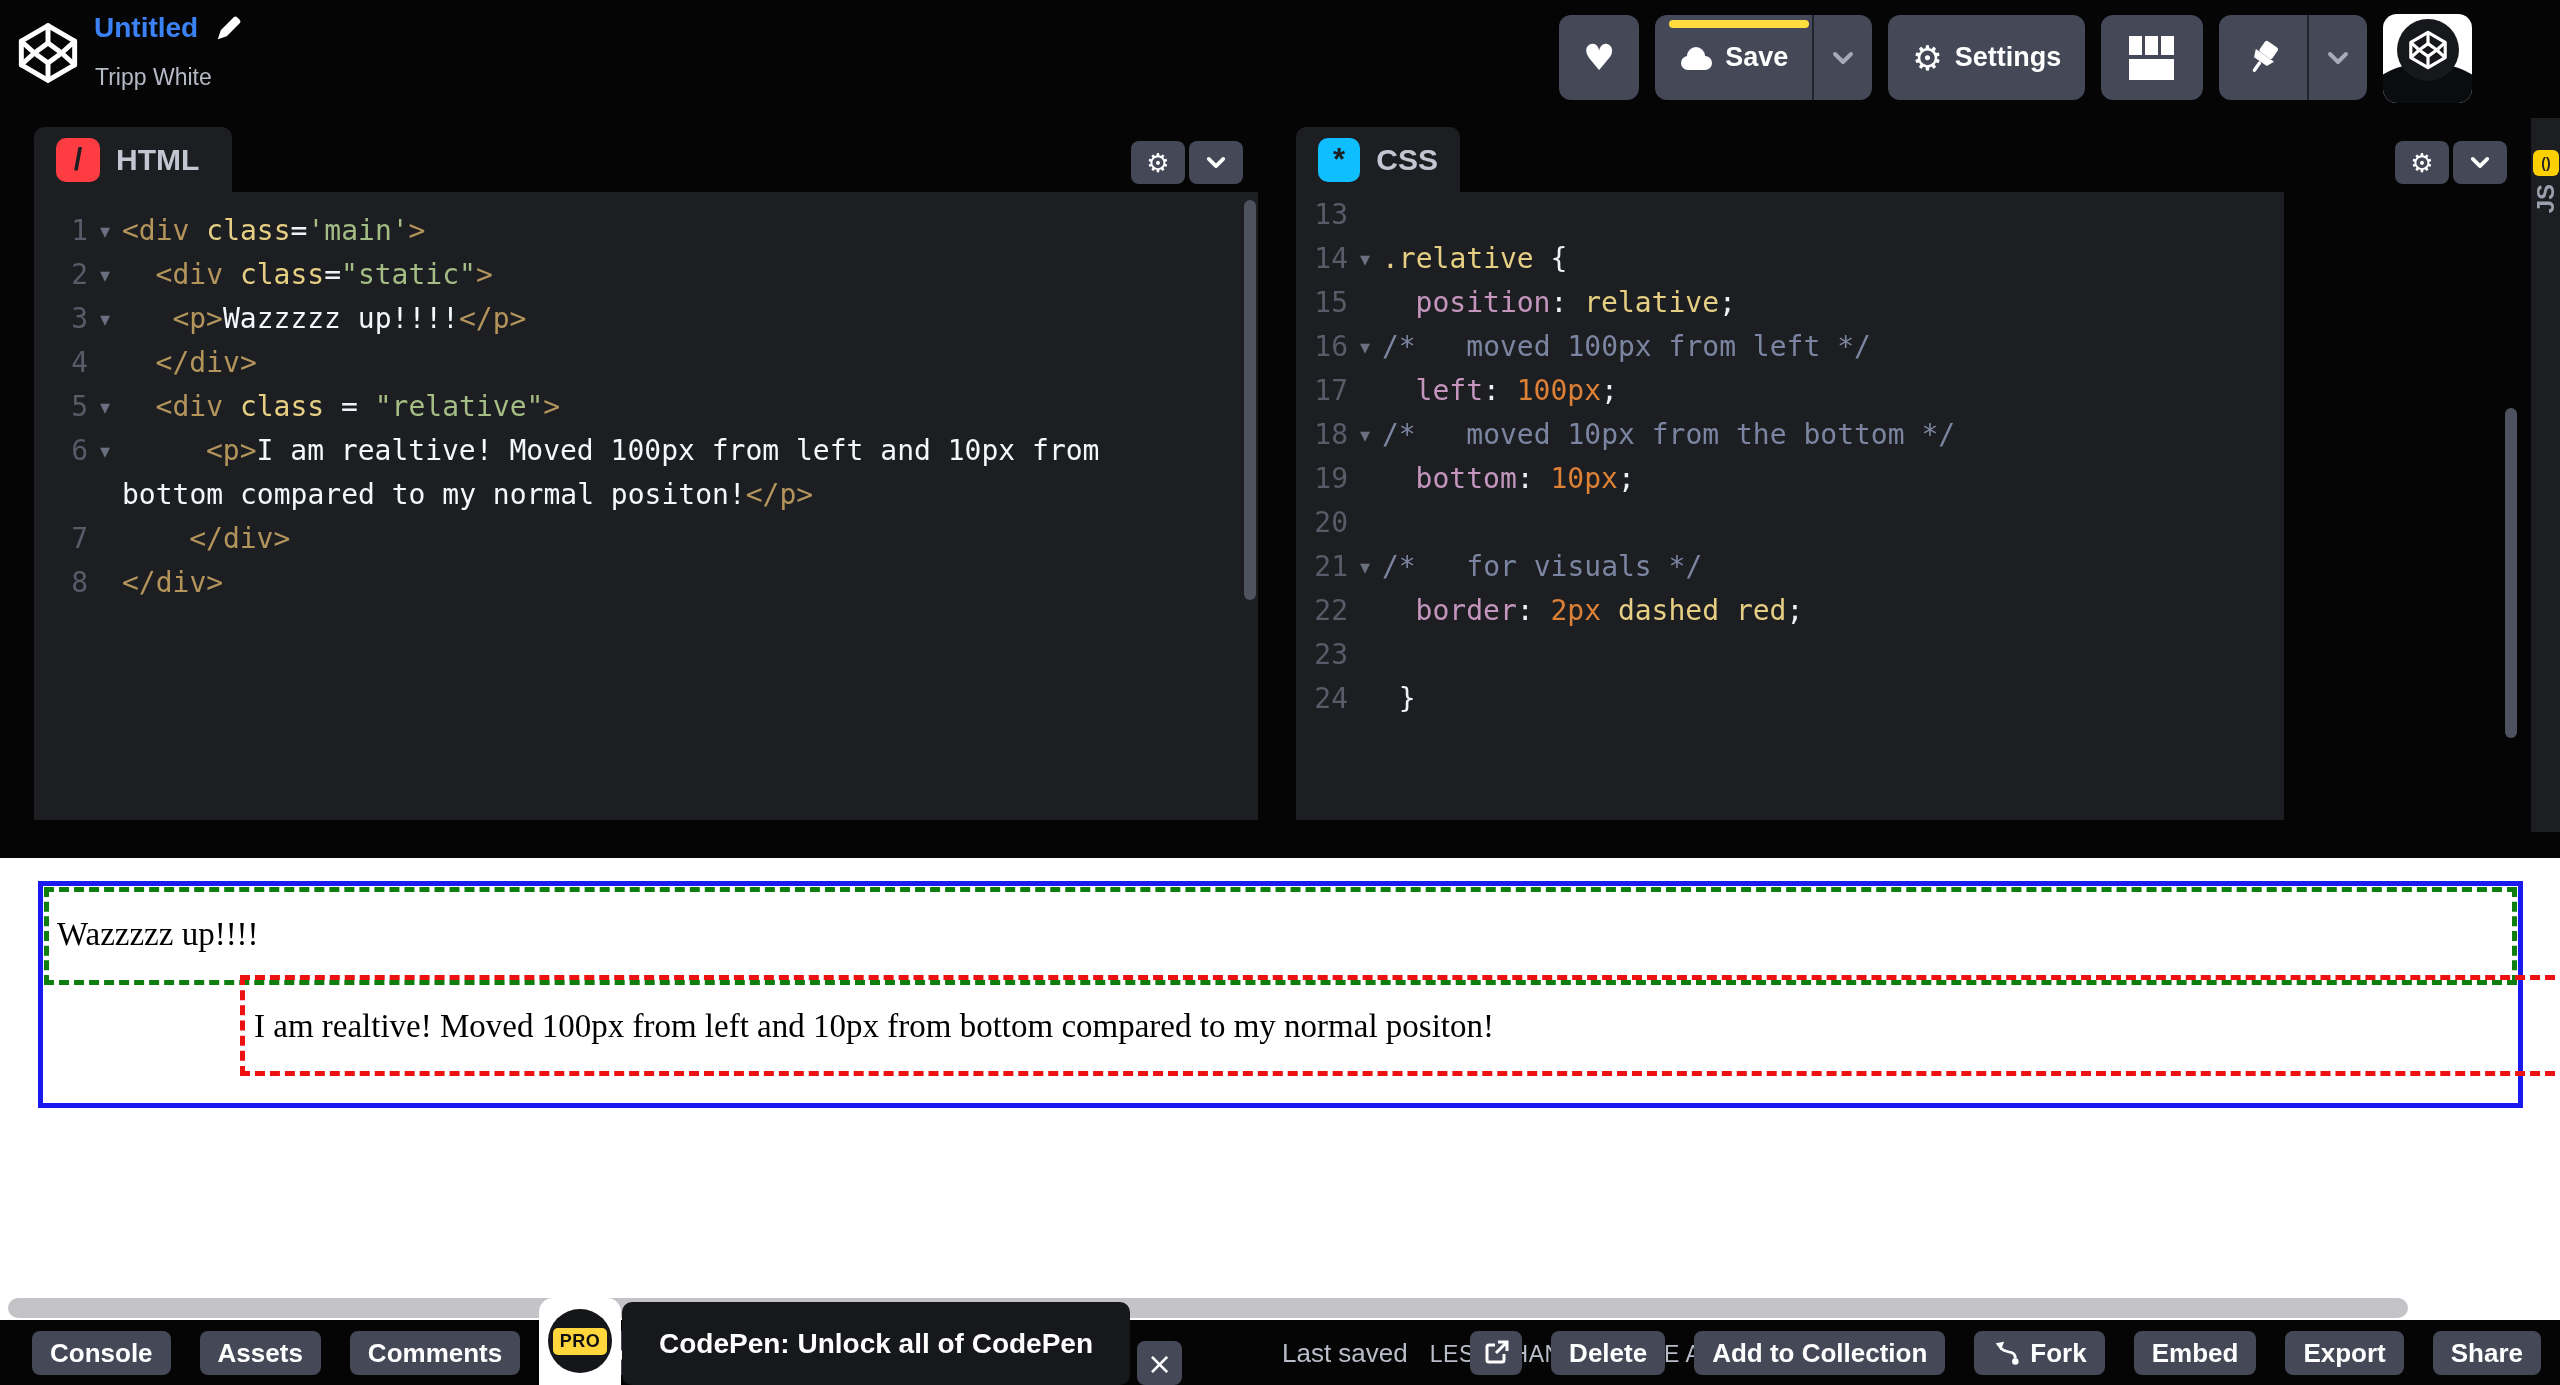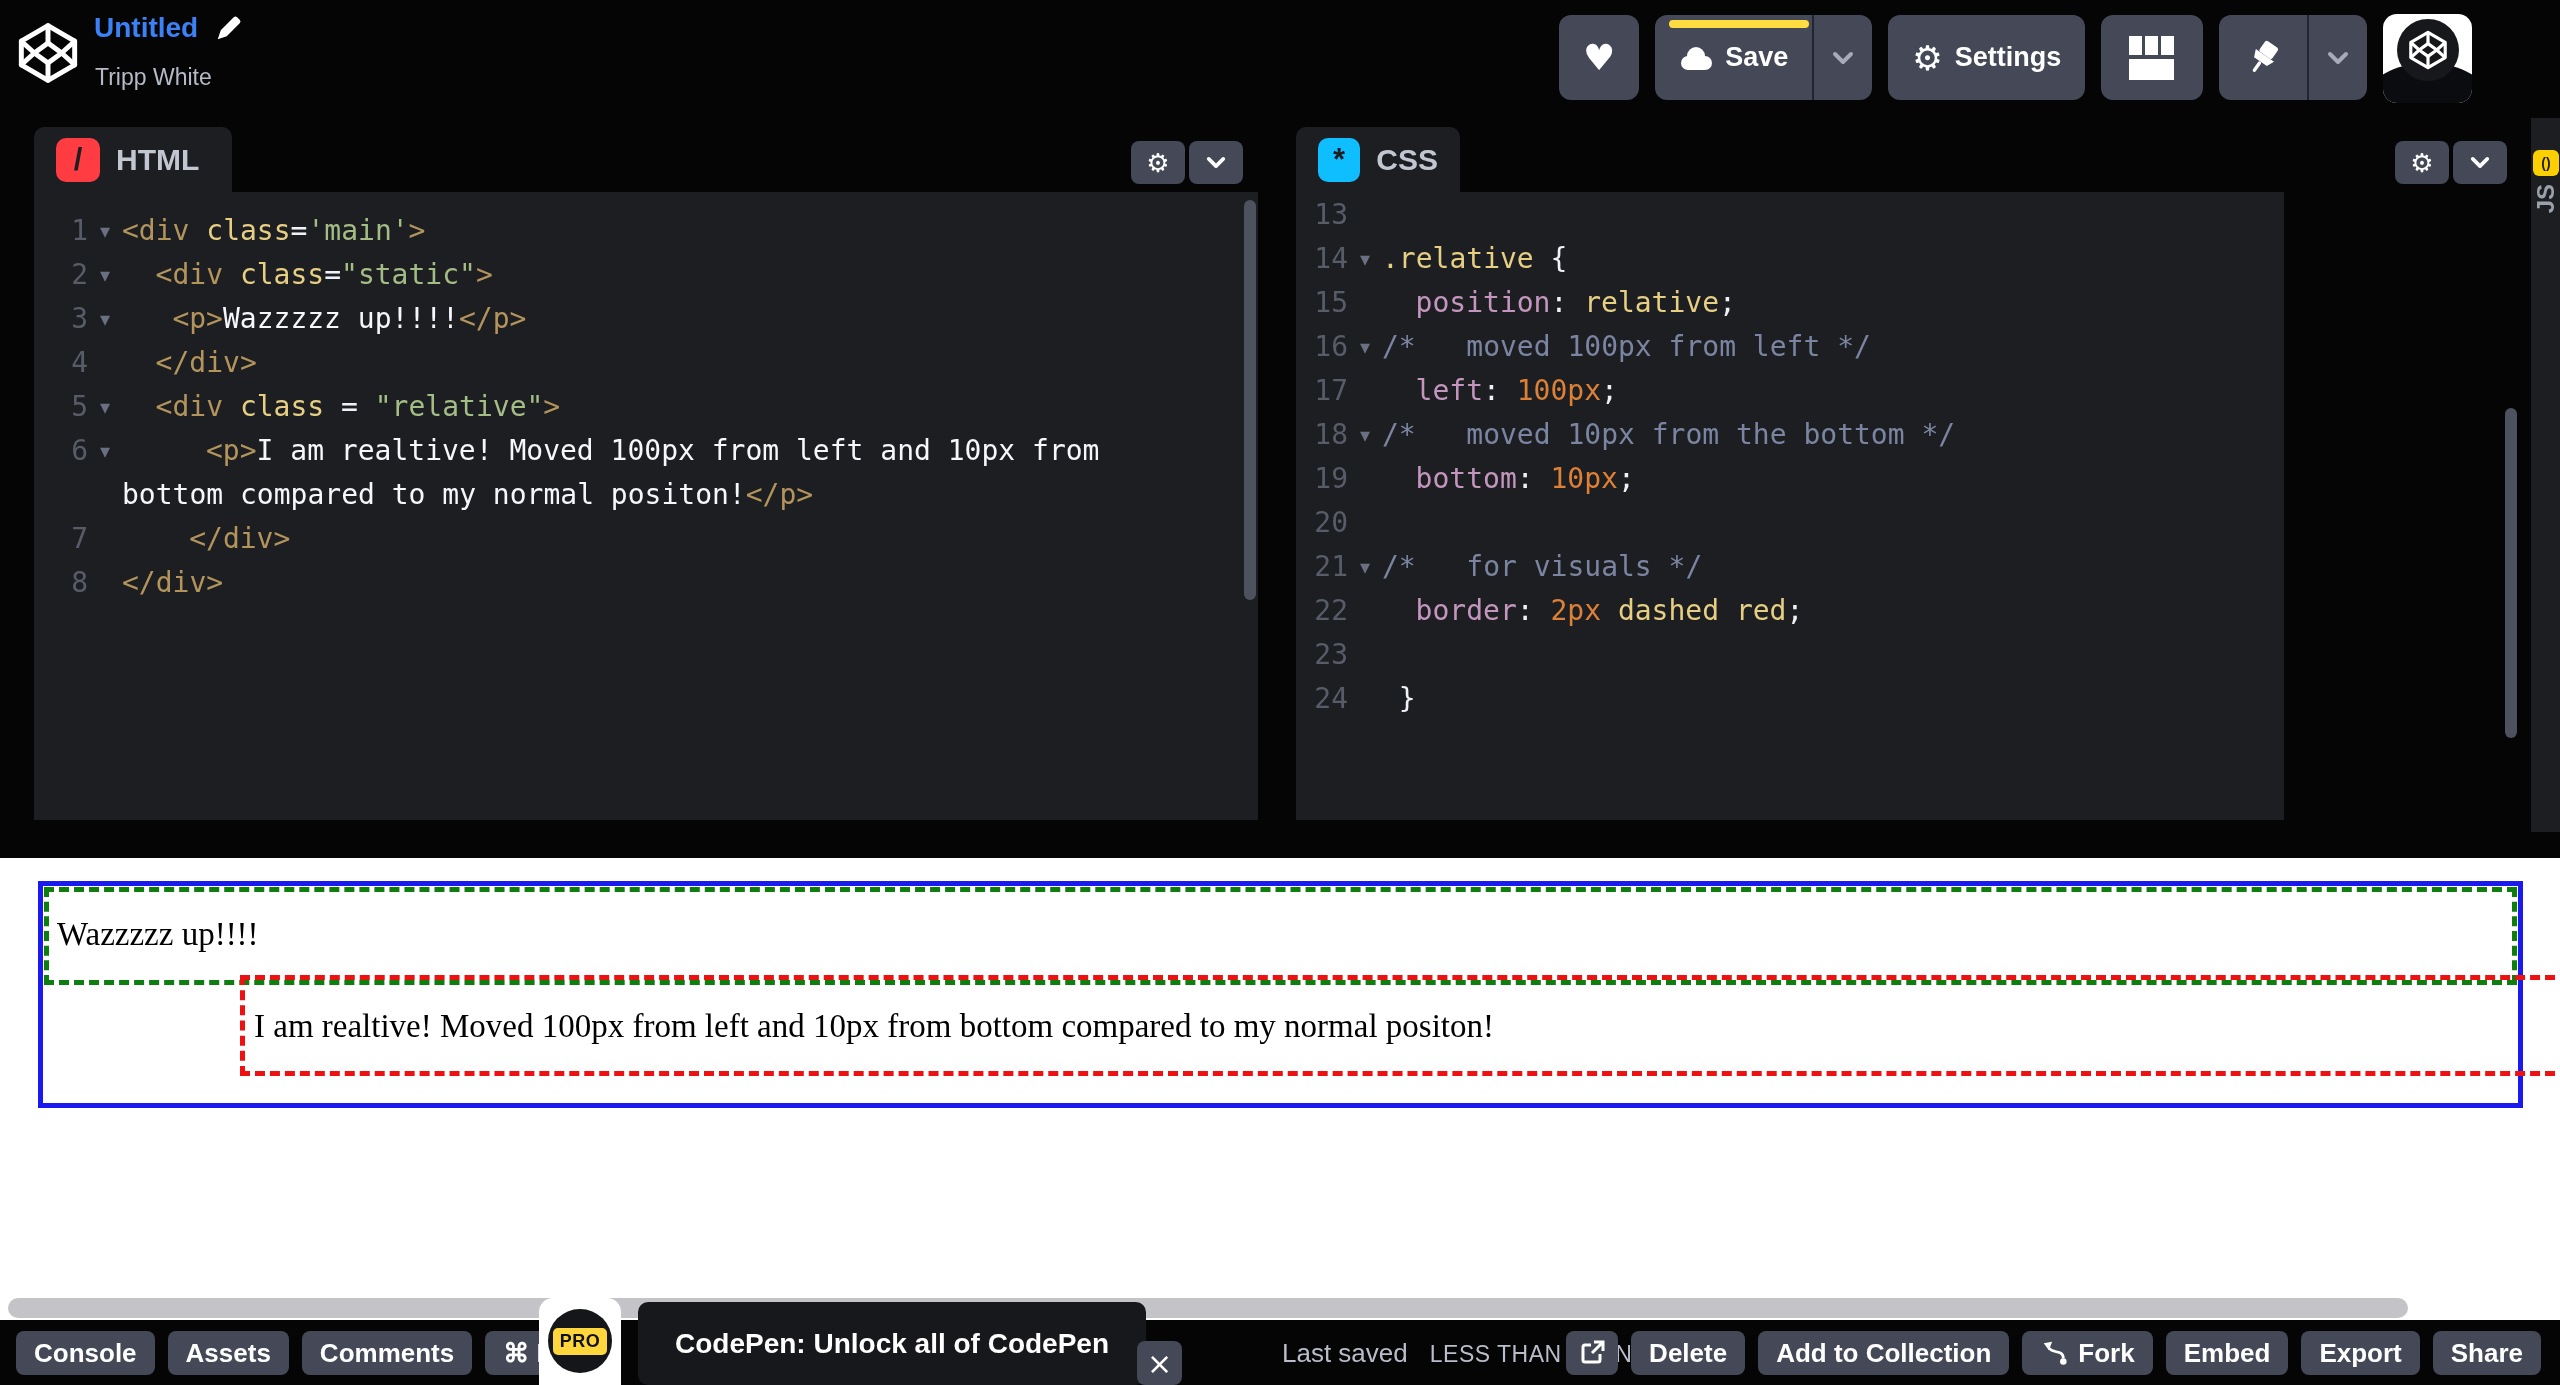--- a/index.html
+++ b/index.html
@@ -72,32 +72,32 @@
   #main-box { position:absolute; left:38px; top:23px; width:2485px; height:227px; border:5px solid #1a1af0; }
   #static-box { position:absolute; left:44px; top:29px; width:2473px; height:98px; border:5px dashed #0e7e0e; }
   #relative-box { position:absolute; left:240px; top:117px; width:2330px; height:101px; border:5px dashed #ee1111; }
   #static-text { position:absolute; left:57px; top:58px; font-size:33px; }
   #relative-text { position:absolute; left:254px; top:150px; font-size:33px; }
   #hscroll-thumb { position:absolute; left:8px; top:1298px; width:2400px; height:20px; border-radius:10px; background:#c4c4c8; }
 
   
   #footer { position:absolute; left:0; top:1320px; width:2560px; height:65px; background:#050506; }
   .foot-btn { height:44px; border-radius:8px; background:#444857; color:#fff; font-size:26px; font-weight:bold;
-              display:flex; align-items:center; justify-content:center; gap:10px; padding:0 18px; cursor:pointer; }
+              display:flex; align-items:center; justify-content:center; gap:10px; padding:0 18px; cursor:pointer;margin-left:16px; }
   #footer-left { position:absolute; left:16px; top:11px; display:flex; gap:13px; }
   #footer-right { position:absolute; right:19px; top:11px; display:flex; gap:13px; }
   #last-saved { position:absolute; left:1282px; top:18px; color:#b9bdc9; font-size:26px; display:flex; align-items:baseline; gap:22px; }
   #last-saved .caps { font-size:23px; letter-spacing:0.5px; }
 
   #pro-tile { position:absolute; left:539px; top:1298px; width:82px; height:87px; background:#fff; border-radius:14px 14px 0 0; z-index:6; }
   #pro-circle { position:absolute; left:9px; top:11px; width:64px; height:64px; border-radius:50%; background:#15161a;
                 display:flex; align-items:center; justify-content:center; }
   #pro-pill { background:#ffd73c; color:#111; border-radius:5px; font-size:18px; font-weight:bold; padding:3px 7px; letter-spacing:0.5px; }
   #promo-popup { position:absolute; left:622px; top:1302px; width:508px; height:83px; background:#17181c; border-radius:10px;
-                 display:flex; align-items:center; justify-content:center; color:#fff; font-size:28px; font-weight:bold; z-index:5;margin-left:16px; }
+                 display:flex; align-items:center; justify-content:center; color:#fff; font-size:28px; font-weight:bold; z-index:5; }
   #promo-close { position:absolute; left:1137px; top:1341px; width:45px; height:44px; border-radius:8px; background:#444857;
                  color:#fff; font-size:30px; display:flex; align-items:center; justify-content:center; cursor:pointer; z-index:6; }
 
   .icon-glyph { font-family:"DejaVu Sans", sans-serif; }
 </style>
 </head>
 <body>
 
 <div id="app">
 

